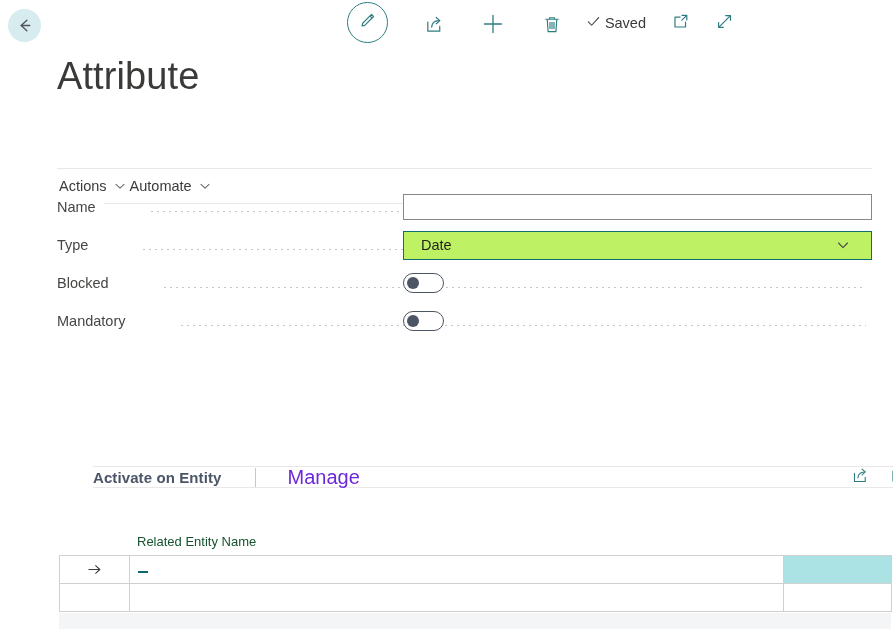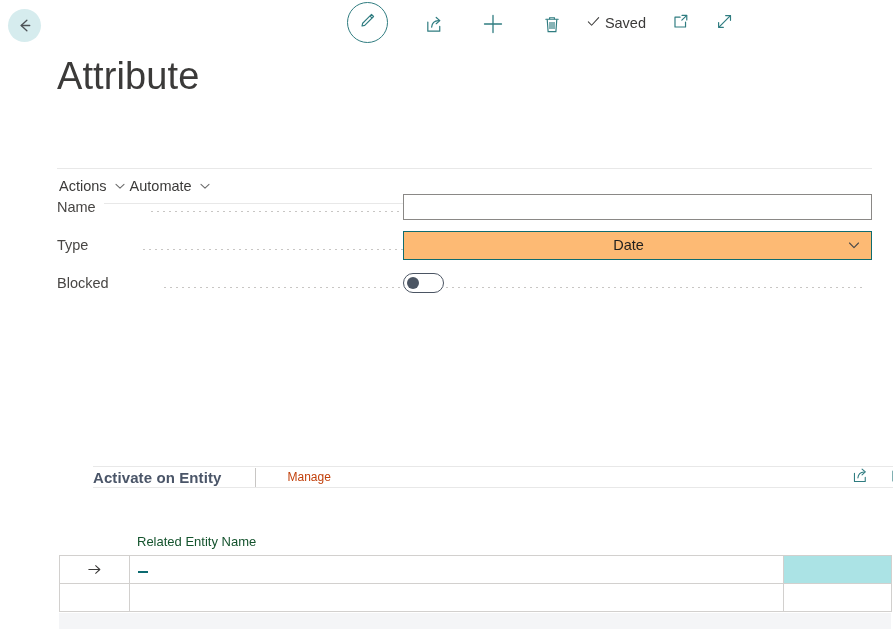--- a/index.html
+++ b/index.html
@@ -181,26 +181,25 @@
     font-family: "Liberation Sans", sans-serif;
     font-size: 14px;
     color: #201f1e;
     padding: 0 6px;
     outline: none;
   }
   .combo {
     width: 469px;
     height: 29px;
     border: 1px solid #0f6c70;
-    background: #fdba74;
-    display: flex;
-    align-items: center;
-    padding: 0 6px;
-    cursor: pointer;
-    text-align: center;
+    background: #bef264;
+    display: flex;
+    align-items: center;
+    padding: 0 17px;
+    cursor: pointer;
   }
   .combo-val {
     flex: 1;
     font-size: 14.5px;
     color: #201f1e;
   }
   .combo-caret { color:#4a4a4a; display:flex; padding-right:4px; }
 
   .toggle {
     width: 41px;
@@ -240,22 +239,22 @@
     color: #4a5568;
     letter-spacing: .1px;
   }
   .vdiv {
     width: 1px;
     height: 19px;
     background: #c8c6c4;
     margin: 0 32px 0 33px;
   }
   .subhead-link {
-    font-size: 12px;
-    color: #c2410c;
+    font-size: 20px;
+    color: #6d28d9;
     cursor: pointer;
   }
   .subhead-right {
     margin-left: auto;
     display: flex;
     align-items: center;
     gap: 18px;
   }
 
   
@@ -441,20 +440,29 @@
   <div class="frow">
     <span class="flabel">Blocked</span>
     <span class="leader"></span>
     <span class="fctl">
       <div class="toggle">
         <div class="knob"></div>
       </div>
     </span>
   </div>
 
+  <div class="frow">
+    <span class="flabel">Mandatory</span>
+    <span class="leader"></span>
+    <span class="fctl">
+      <div class="toggle">
+        <div class="knob"></div>
+      </div>
+    </span>
+  </div>
 
 
 </div>
 
 <div class="subhead">
   <span class="subhead-title">Activate on Entity</span>
   <span class="vdiv"></span>
   <span class="subhead-link">Manage</span>
 
   <span class="subhead-right">

